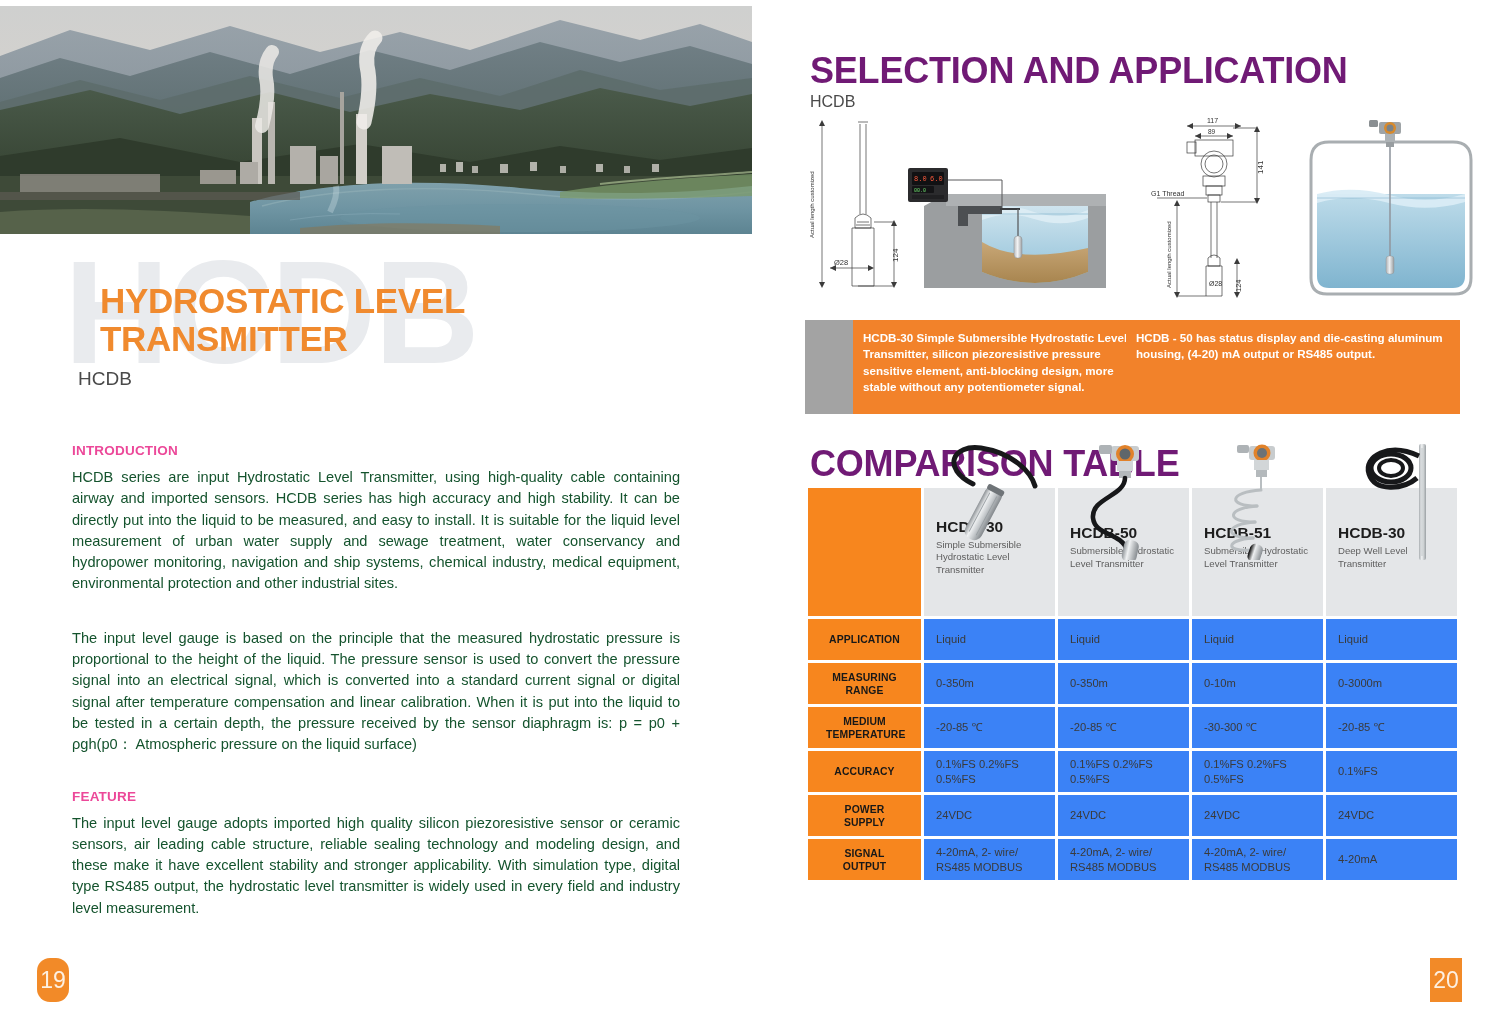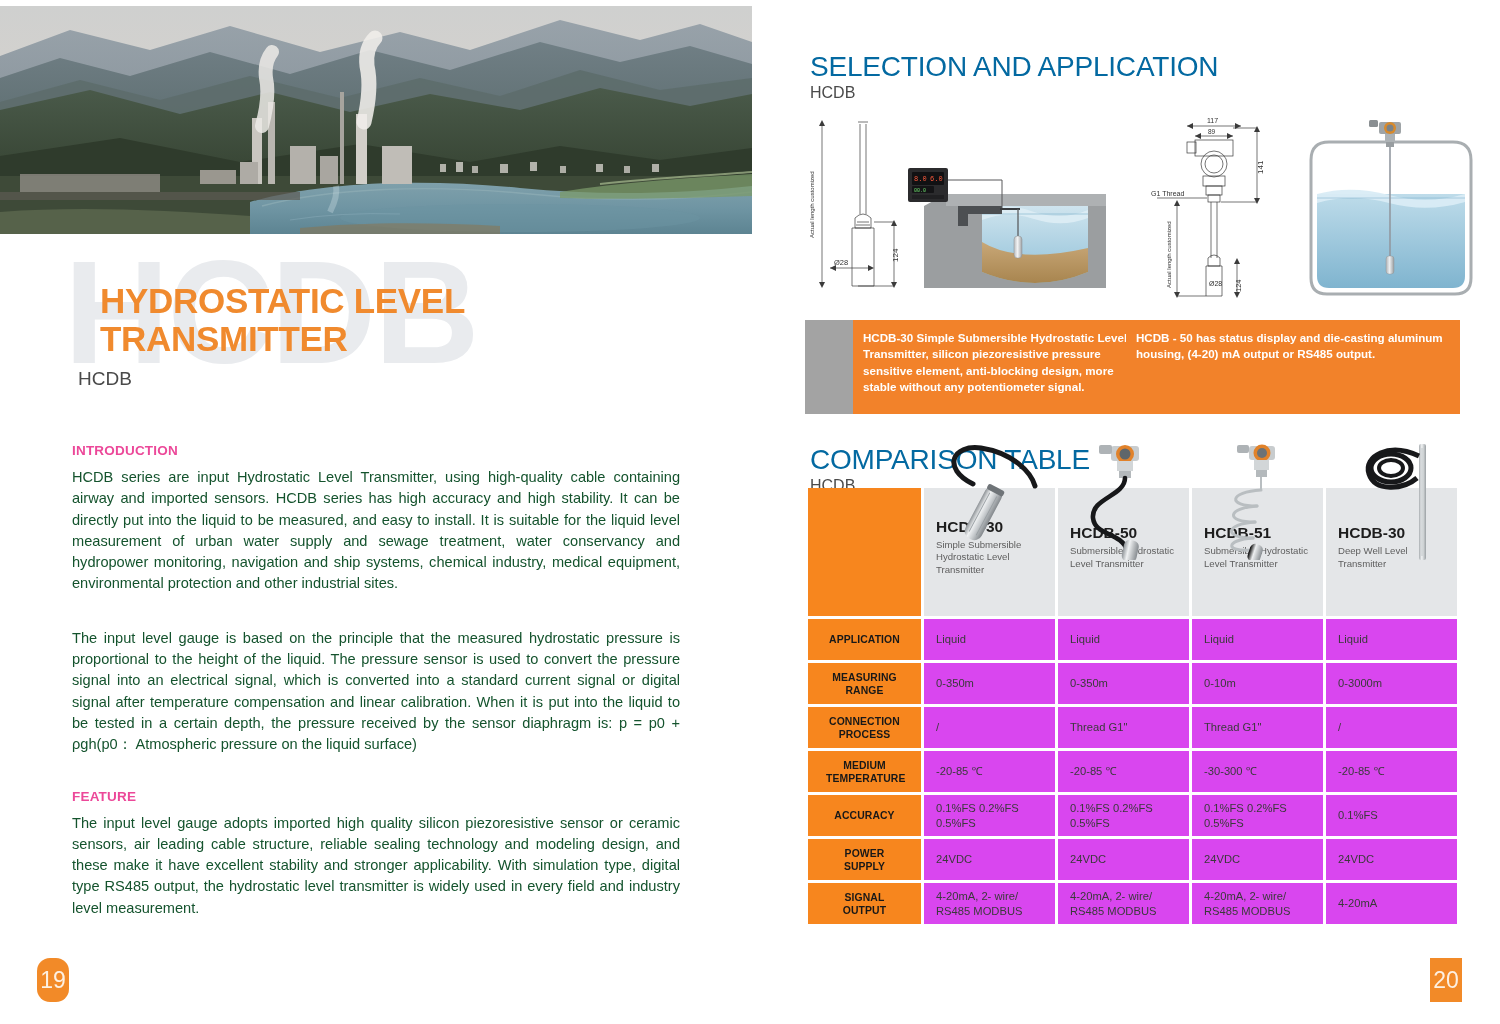--- a/index.html
+++ b/index.html
@@ -50,21 +50,21 @@
     background: #f28a28; color: #fdf0e2;
     font-size: 23px; display: flex; align-items: center; justify-content: center;
   }
   .pagenum.left { left: 37px; top: 958px; border-radius: 13px; }
 
   
   .right-page { position: absolute; left: 760px; top: 0; width: 740px; height: 1024px; }
 
   .r-head { position: absolute; left: 50px; }
   .r-title {
-    font-size: 28px; font-weight: normal; color: #0369a1; letter-spacing: -0.2px;
+    font-size: 36px; font-weight: bold; color: #701a75; letter-spacing: -0.2px;
     line-height: 1.05;
   }
   .r-sub { font-size: 16px; color: #4a4a4a; margin-top: 3px; }
 
   .diagrams { position: absolute; left: 36px; top: 110px; width: 700px; height: 200px; }
   .diagram { position: absolute; top: 0; }
   .diagram svg { display: block; }
 
   .caption-row { position: absolute; left: 45px; top: 320px; width: 655px; height: 94px; }
   .cap-wrap { position: absolute; top: 0; height: 94px; background: #a3a3a3; }
@@ -89,21 +89,21 @@
   .prod-img svg { display: block; margin: 0 auto; }
   .prod-name { font-size: 15.5px; font-weight: bold; color: #1d1d1d; line-height: 1.1; }
   .prod-desc { font-size: 9.6px; color: #5e5e5e; line-height: 1.28; margin-top: 4px; }
 
   .row-label {
     background: #f7861e; color: #181818; text-align: center;
     font-size: 10.4px; font-weight: bold; line-height: 1.25;
     padding: 5px 18px; letter-spacing: 0.1px;
   }
   .row-cell {
-    background: #d946ef; color: #3a3a3a; font-size: 11.2px;
+    background: #3b82f6; color: #3a3a3a; font-size: 11.2px;
     padding: 6px 0 6px 12px; line-height: 1.3; height: 41px;
   }
 </style>
 </head>
 <body>
 
 <div class="page">
 
   <div class="left-page">
 
@@ -494,27 +494,20 @@
           <td class="row-cell">Liquid</td>
         </tr>
         <tr>
           <td class="row-label">MEASURING RANGE</td>
           <td class="row-cell">0-350m</td>
           <td class="row-cell">0-350m</td>
           <td class="row-cell">0-10m</td>
           <td class="row-cell">0-3000m</td>
         </tr>
         <tr>
-          <td class="row-label">CONNECTION PROCESS</td>
-          <td class="row-cell">/</td>
-          <td class="row-cell">Thread G1"</td>
-          <td class="row-cell">Thread G1"</td>
-          <td class="row-cell">/</td>
-        </tr>
-        <tr>
           <td class="row-label">MEDIUM TEMPERATURE</td>
           <td class="row-cell">-20-85 ℃</td>
           <td class="row-cell">-20-85 ℃</td>
           <td class="row-cell">-30-300 ℃</td>
           <td class="row-cell">-20-85 ℃</td>
         </tr>
         <tr>
           <td class="row-label">ACCURACY</td>
           <td class="row-cell">0.1%FS 0.2%FS 0.5%FS</td>
           <td class="row-cell">0.1%FS 0.2%FS 0.5%FS</td>

